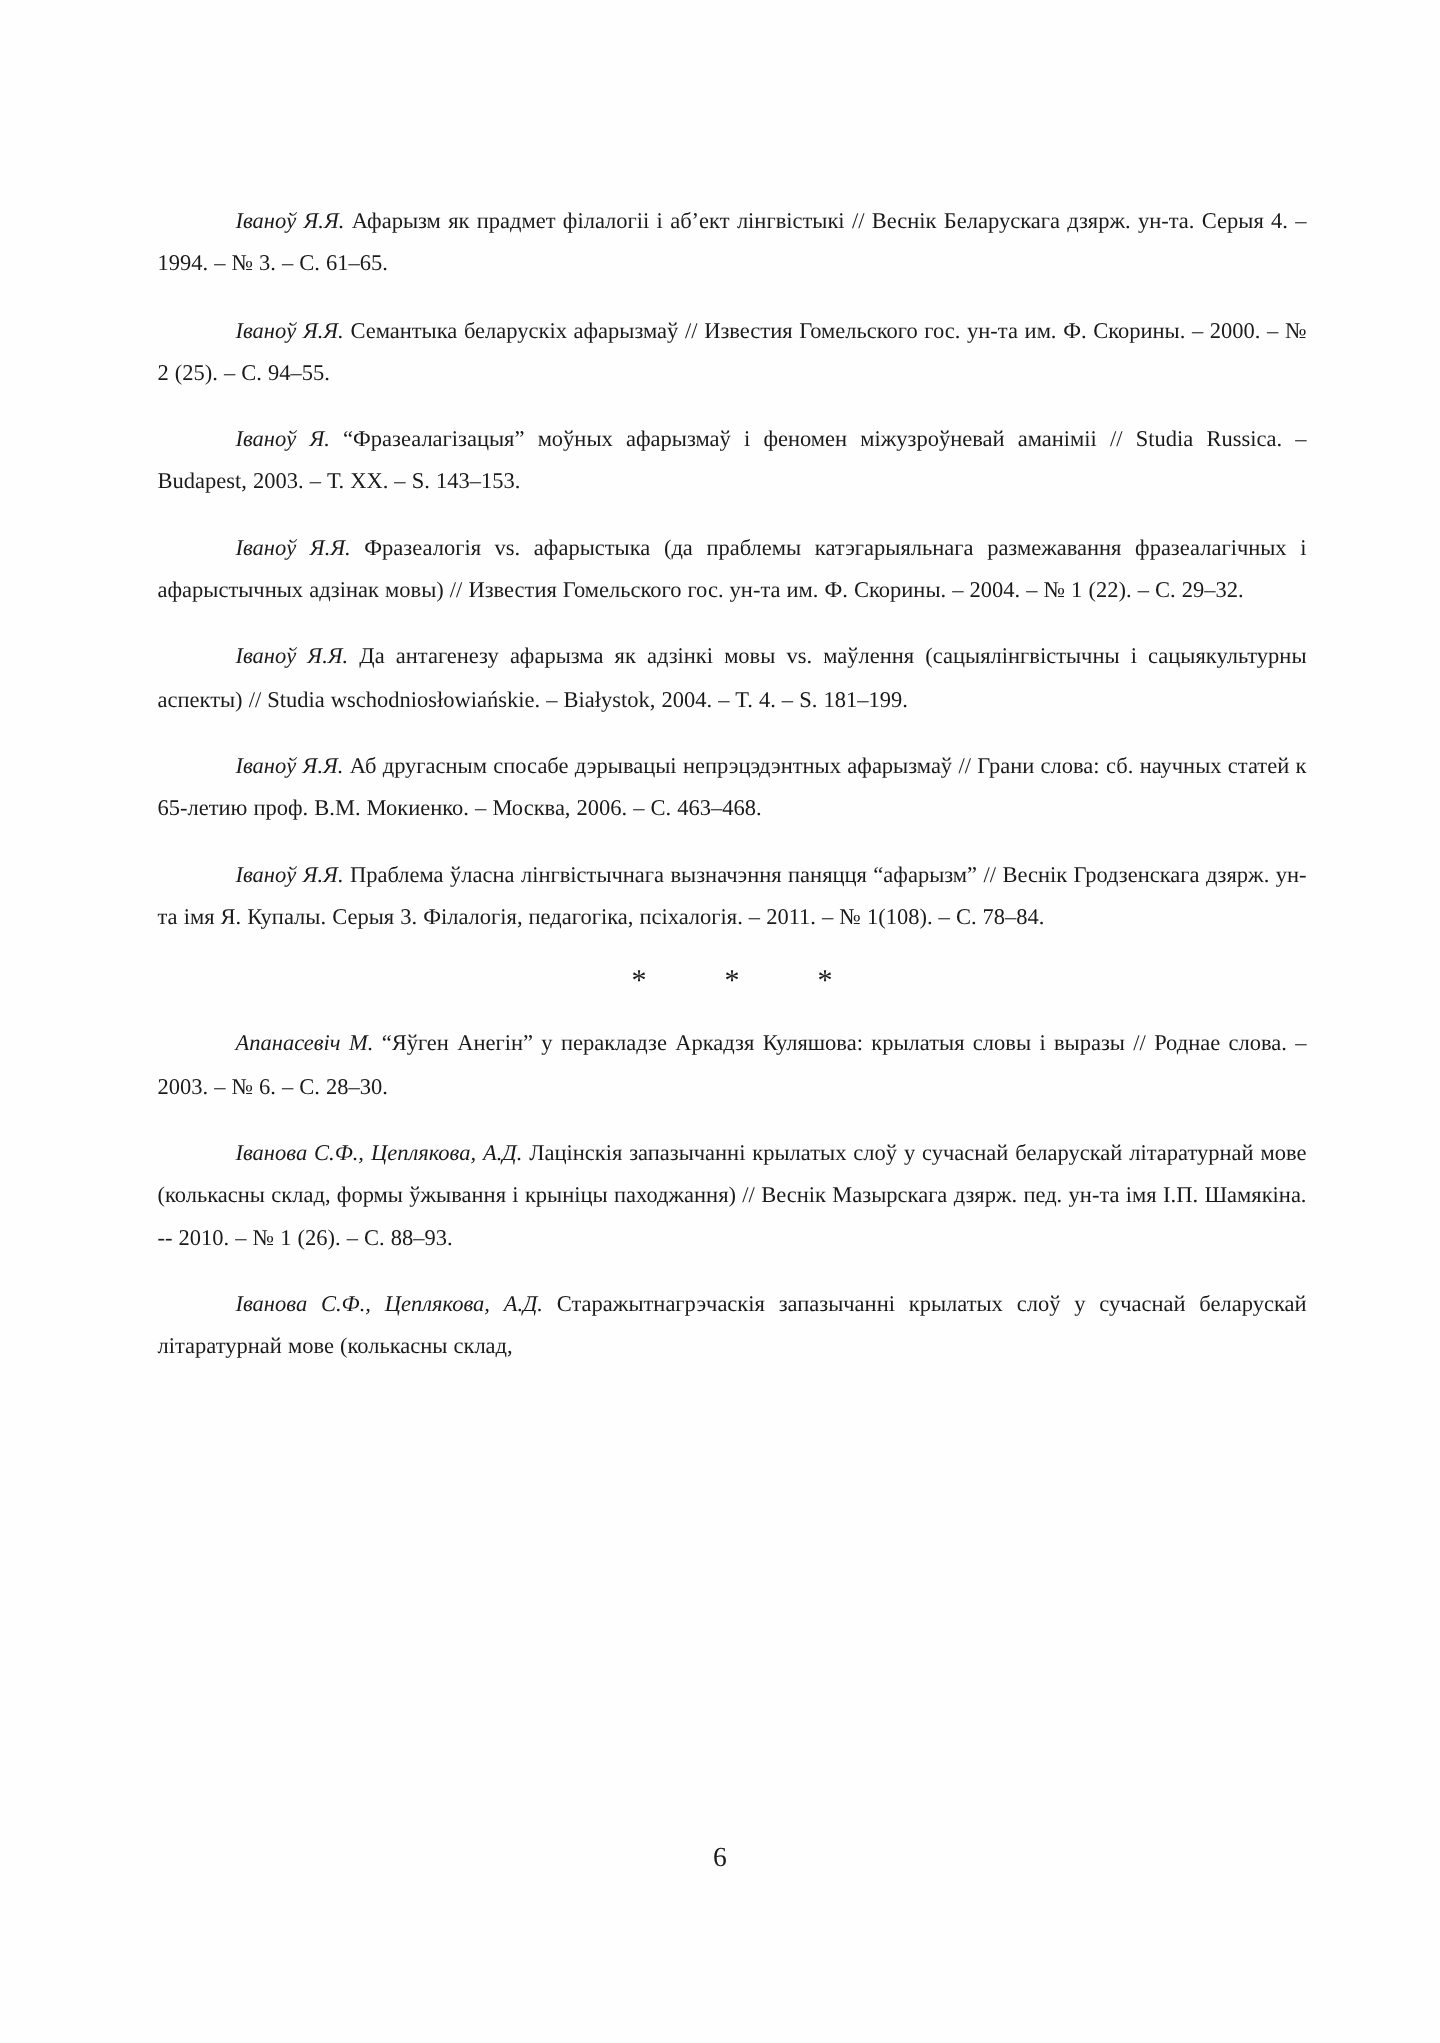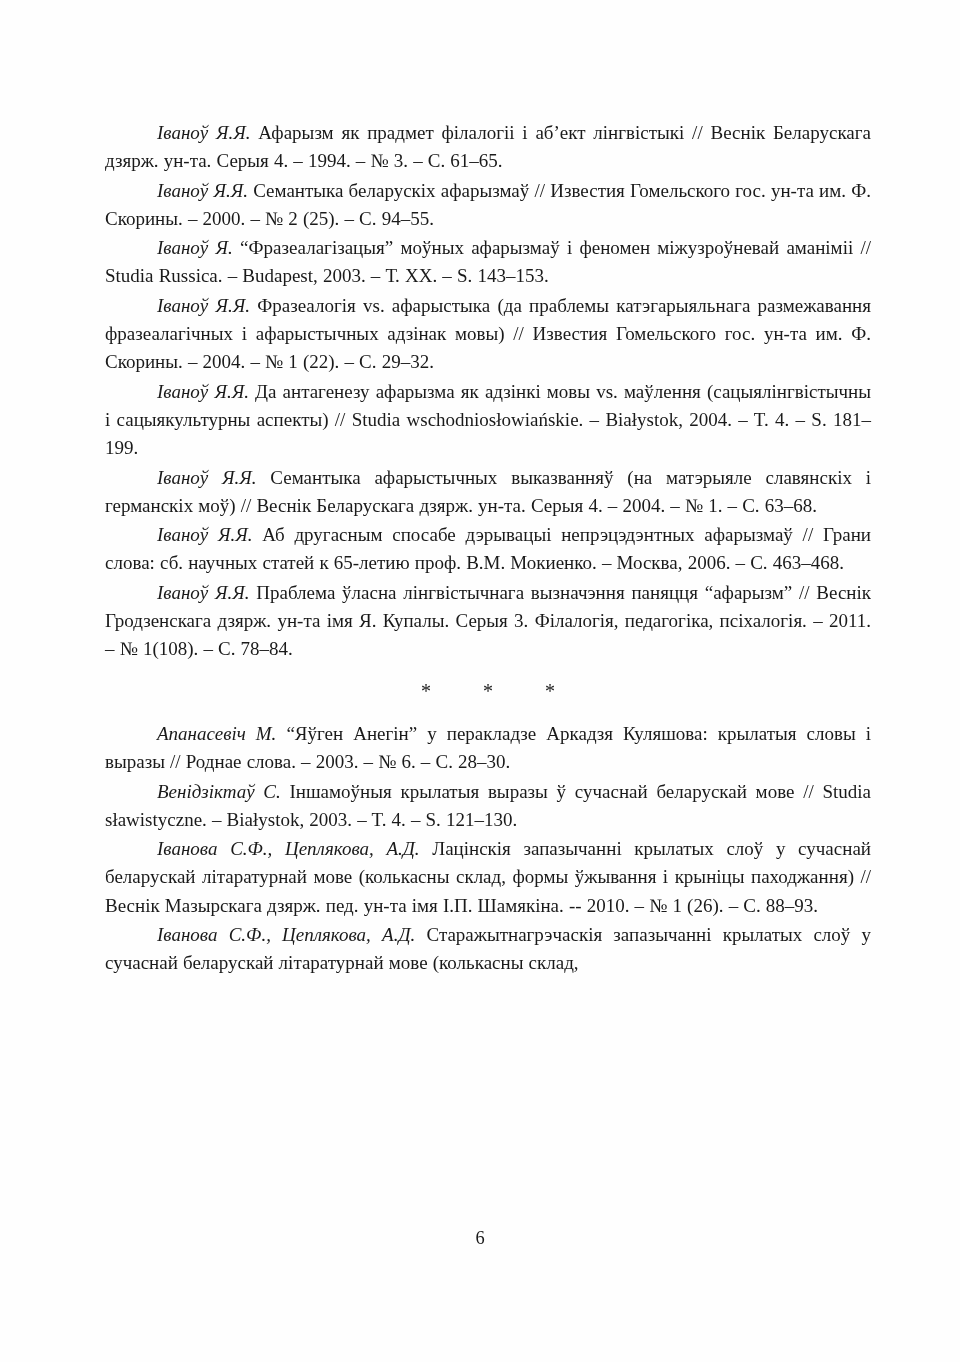--- a/index.html
+++ b/index.html
@@ -23,25 +23,25 @@
     height: 1362px;
     background: #fefefe;
   }
   .text-block {
     position: absolute;
     left: 105px;
     top: 118px;
     width: 766px;
   }
   .ref {
-    font-size: 19px;
+    font-size: 15px;
     line-height: 28.3px;
     text-align: justify;
     text-indent: 52px;
-    margin: 1px 0 0 0;
+    margin: 16px 0 0 0;
     word-spacing: 0.02em;
     hyphens: manual;
   }
   .au {
     font-style: italic;
   }
   .sep {
     text-align: center;
     text-indent: 0;
     font-size: 18.4px;
@@ -77,33 +77,31 @@
 
     <p class="ref"><span class="au">Іваноў Я.Я.</span><span> Семантыка беларускіх афарызмаў // Известия Гомельского гос. ун-та им. Ф. Скорины. – 2000. – № 2 (25). – С. 94–55.</span></p>
 
     <p class="ref"><span class="au">Іваноў Я.</span><span> “Фразеалагізацыя” моўных афарызмаў і феномен міжузроўневай аманіміі // Studia Russica. – Budapest, 2003. – Т. XX. – S. 143–153.</span></p>
 
 
     <p class="ref"><span class="au">Іваноў Я.Я.</span><span> Фразеалогія vs. афарыстыка (да праблемы катэгарыяльнага размежавання фразеалагічных і афарыстычных адзінак мовы) // Известия Гомельского гос. ун-та им. Ф. Скорины. – 2004. – № 1 (22). – С. 29–32.</span></p>
 
     <p class="ref"><span class="au">Іваноў Я.Я.</span><span> Да антагенезу афарызма як адзінкі мовы vs. маўлення (сацыялінгвістычны і сацыякультурны аспекты) // Studia wschodniosłowiańskie. – Białystok, 2004. – T. 4. – S. 181–199.</span></p>
 
-    <p class="ref"><span class="au">Іваноў Я.Я.</span><span> Семантыка афарыстычных выказванняў (на матэрыяле славянскіх і германскіх моў) // Веснік Беларускага дзярж. ун-та. Серыя 4. – 2004. – № 1. – С. 63–68.</span></p>
 
     <p class="ref"><span class="au">Іваноў Я.Я.</span><span> Аб другасным спосабе дэрывацыі непрэцэдэнтных афарызмаў // Грани слова: сб. научных статей к 65-летию проф. В.М. Мокиенко. – Москва, 2006. – С. 463–468.</span></p>
 
 
     <p class="ref"><span class="au">Іваноў Я.Я.</span><span> Праблема ўласна лінгвістычнага вызначэння паняцця “афарызм” // Веснік Гродзенскага дзярж. ун-та імя Я. Купалы. Серыя 3. Філалогія, педагогіка, псіхалогія. – 2011. – № 1(108). – С. 78–84.</span></p>
 
 
     <p class="ref sep"><span>*</span><span>*</span><span>*</span></p>
 
     <p class="ref"><span class="au">Апанасевіч М.</span><span> “Яўген Анегін” у перакладзе Аркадзя Куляшова: крылатыя словы і выразы // Роднае слова. – 2003. – № 6. – С. 28–30.</span></p>
 
-    <p class="ref"><span class="au">Венідзіктаў С.</span><span> Іншамоўныя крылатыя выразы ў сучаснай беларускай мове // Studia sławistyczne. – Białystok, 2003. – T. 4. – S. 121–130.</span></p>
 
 
     <p class="ref"><span class="au">Іванова С.Ф., Цеплякова, А.Д.</span><span> Лацінскія запазычанні крылатых слоў у сучаснай беларускай літаратурнай мове (колькасны склад, формы ўжывання і крыніцы паходжання) // Веснік Мазырскага дзярж. пед. ун-та імя І.П. Шамякіна. -- 2010. – № 1 (26). – С. 88–93.</span></p>
 
     <p class="ref"><span class="au">Іванова С.Ф., Цеплякова, А.Д.</span><span> Старажытнагрэчаскія запазычанні крылатых слоў у сучаснай беларускай літаратурнай мове (колькасны склад,</span></p>
 
   </div>
 
   <div class="page-number">6</div>
 

